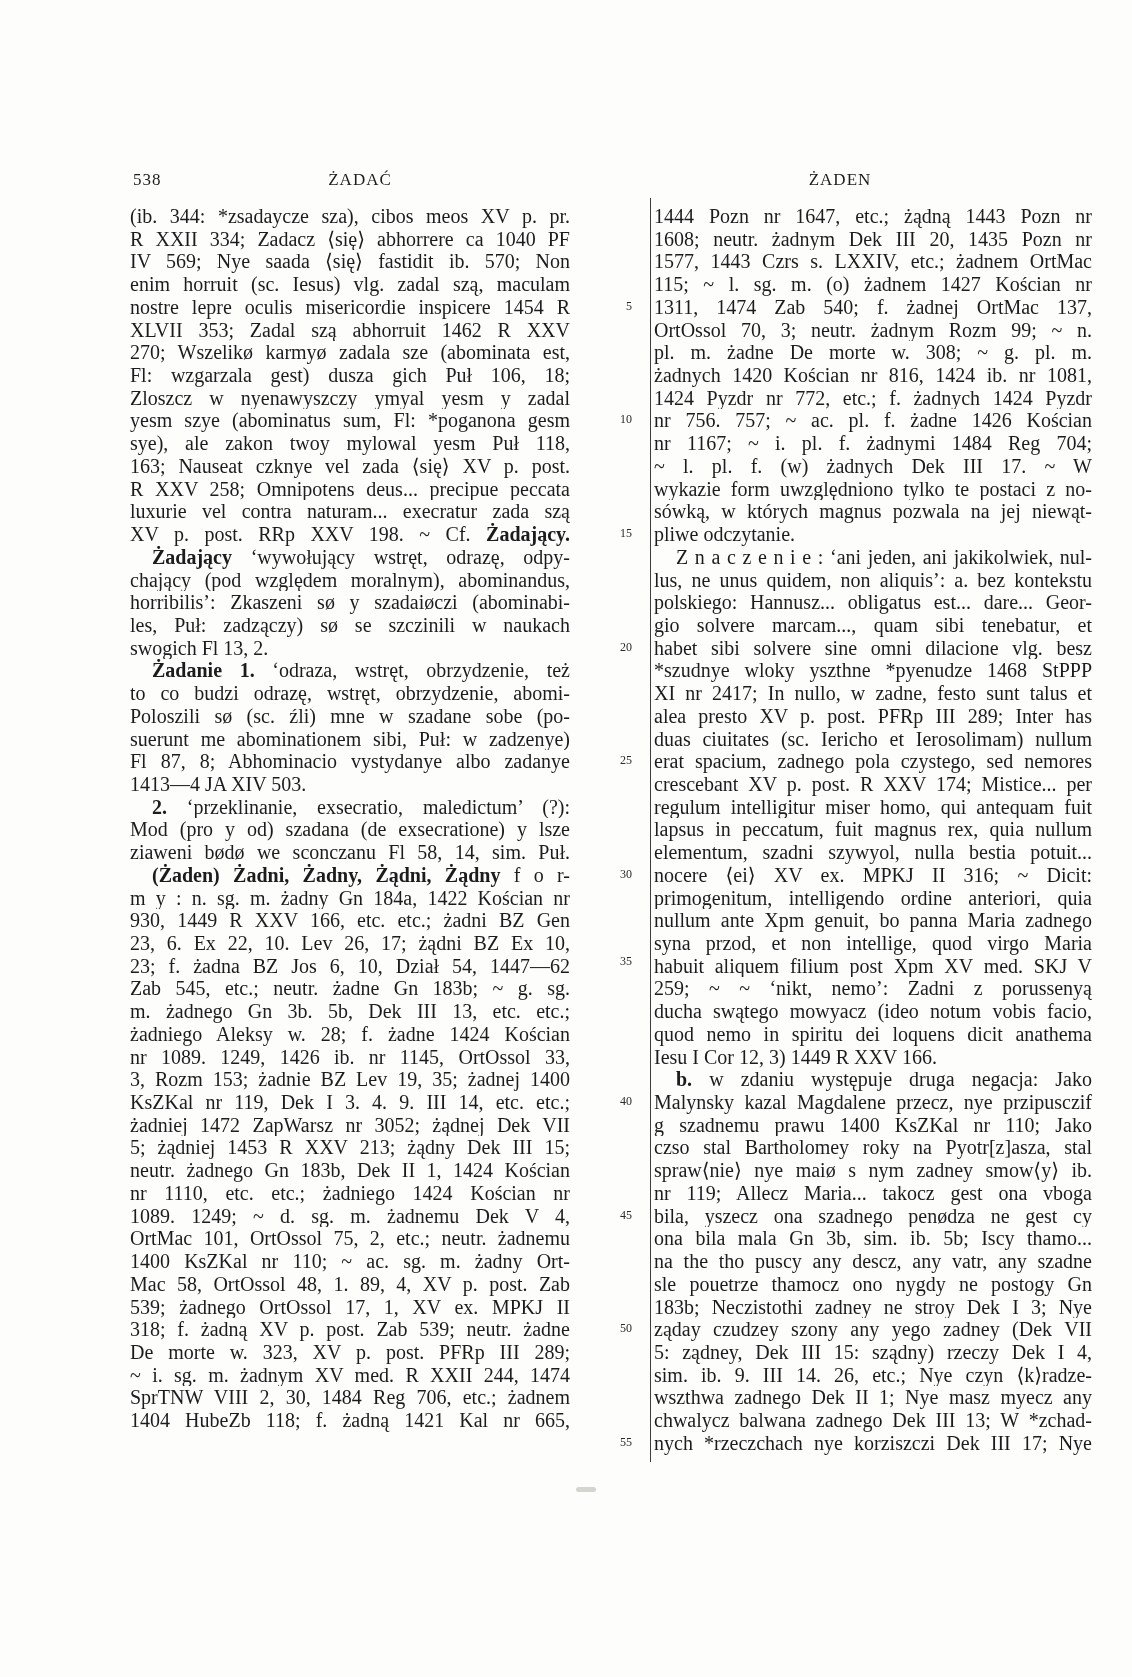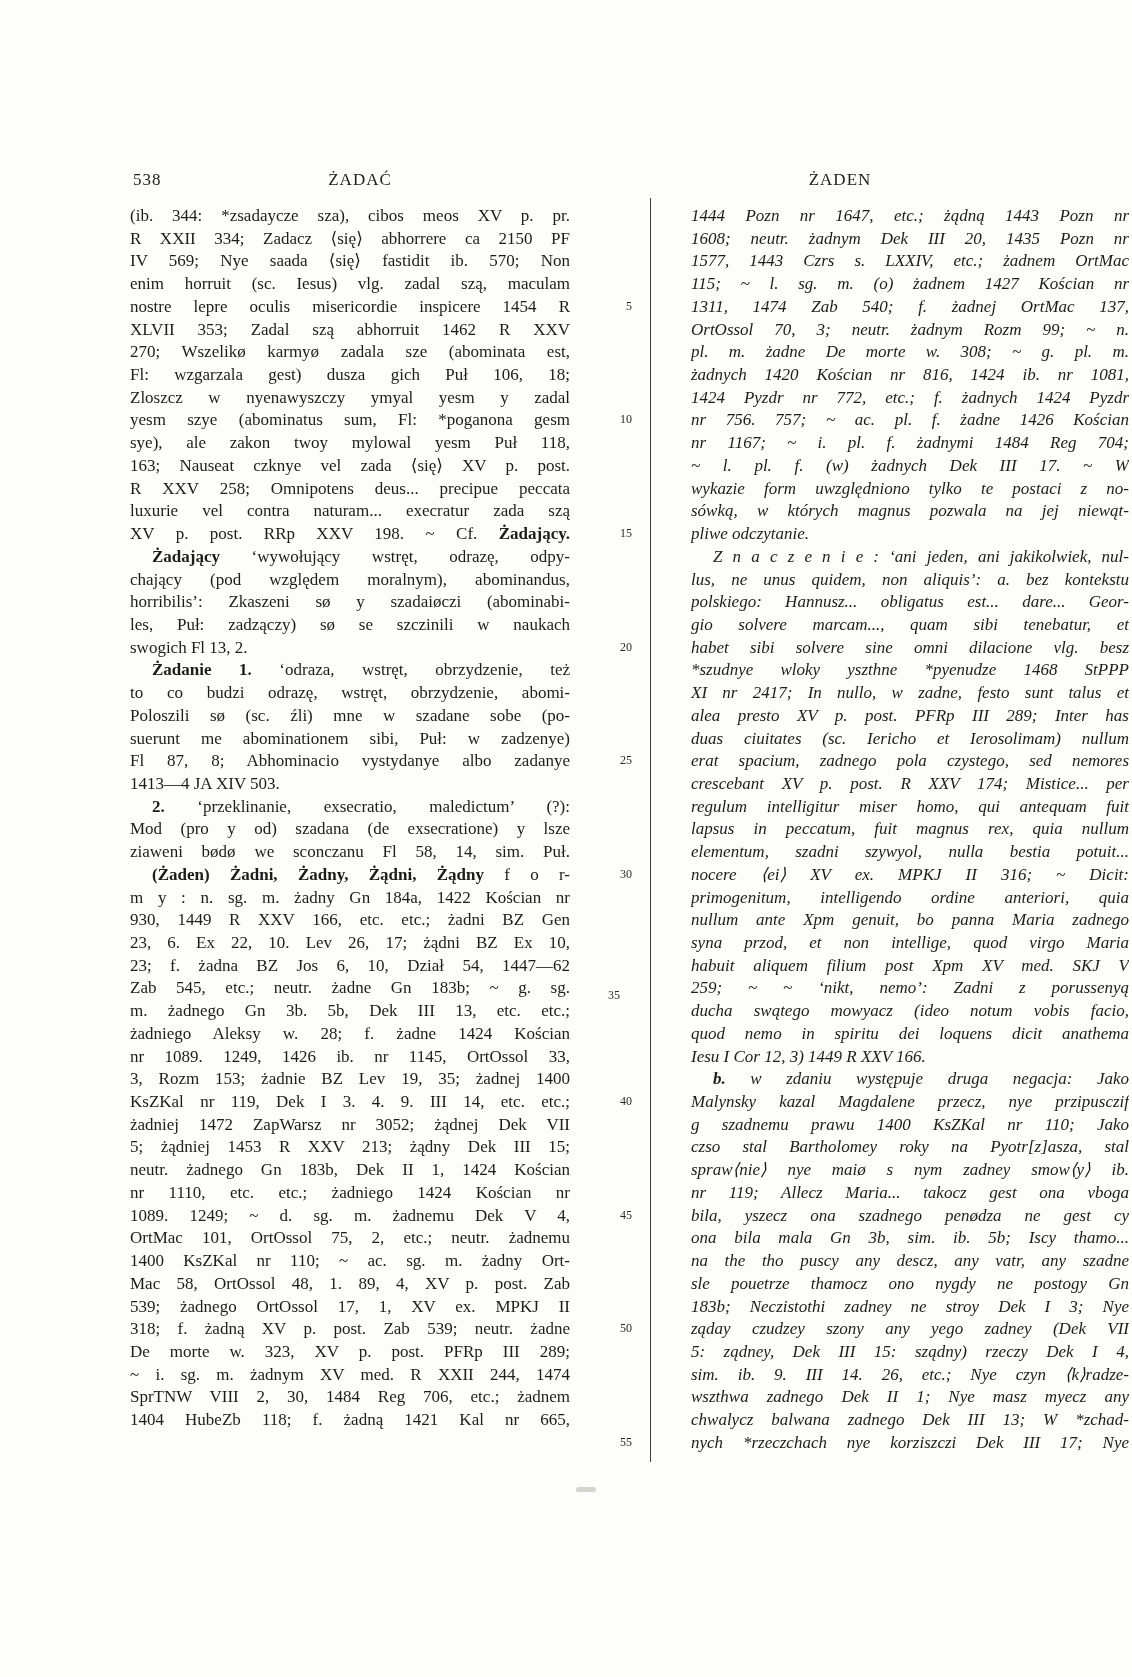--- a/index.html
+++ b/index.html
@@ -9,23 +9,23 @@
     font-family:"Liberation Serif", serif;
     color:#1c1c1c;
     position:relative;
     overflow:hidden;
   }
   .page{position:absolute;inset:0;}
   .runhead{position:absolute;top:170px;left:0;width:1132px;height:24px;font-size:17px;letter-spacing:1px;}
   .pagenum{position:absolute;left:133px;top:0;}
   .kw-left{position:absolute;left:260px;top:0;width:200px;text-align:center;}
   .kw-right{position:absolute;left:740px;top:0;width:200px;text-align:center;}
-  .col{position:absolute;top:205px;font-size:17px;}
+  .col{position:absolute;top:205px;font-size:20px;}
   .col-left{left:130px;width:440px;}
-  .col-right{left:691px;width:438px;font-style:italic;}
+  .col-right{left:654px;width:438px;}
   .line{
     height:22.72px;line-height:22.72px;
     text-align:justify;text-align-last:justify;
     overflow:hidden;white-space:normal;
   }
   .line.end{text-align-last:left;}
   .line.indent{padding-left:22px;}
   .line b{font-weight:bold;}
   .divider{position:absolute;left:650px;top:198px;width:1px;height:1264px;background:#3d3d3d;}
   .gutter{position:absolute;left:596px;top:0;width:42px;height:1677px;}
@@ -44,21 +44,21 @@
 <div class="page">
 
   <div class="runhead">
     <span class="pagenum">538</span>
     <span class="kw-left">ŻADAĆ</span>
     <span class="kw-right">ŻADEN</span>
   </div>
 
   <div class="col col-left" id="col-left">
       <div class="line">(ib. 344: *zsadaycze sza), cibos meos XV p. pr.</div>
-      <div class="line">R XXII 334; Zadacz ⟨się⟩ abhorrere ca 2150 PF</div>
+      <div class="line">R XXII 334; Zadacz ⟨się⟩ abhorrere ca 1040 PF</div>
       <div class="line">IV 569; Nye saada ⟨się⟩ fastidit ib. 570; Non</div>
       <div class="line">enim horruit (sc. Iesus) vlg. zadal szą, maculam</div>
       <div class="line">nostre lepre oculis misericordie inspicere 1454 R</div>
       <div class="line">XLVII 353; Zadal szą abhorruit 1462 R XXV</div>
       <div class="line">270; Wszelikø karmyø zadala sze (abominata est,</div>
       <div class="line">Fl: wzgarzala gest) dusza gich Puł 106, 18;</div>
       <div class="line">Zloszcz w nyenawyszczy ymyal yesm y zadal</div>
       <div class="line">yesm szye (abominatus sum, Fl: *poganona gesm</div>
       <div class="line">sye), ale zakon twoy mylowal yesm Puł 118,</div>
       <div class="line">163; Nauseat czknye vel zada ⟨się⟩ XV p. post.</div>
@@ -107,21 +107,21 @@
     </div>
 
   <div class="divider"></div>
   <div class="gutter" id="gutter">
       <div class="lineno" style="top: 298.88px;">5</div>
       <div class="lineno" style="top: 412.48px;">10</div>
       <div class="lineno" style="top: 526.08px;">15</div>
       <div class="lineno" style="top: 639.68px;">20</div>
       <div class="lineno" style="top: 753.28px;">25</div>
       <div class="lineno" style="top: 866.88px;">30</div>
-      <div class="lineno" style="top: 988px; text-align: center;">35</div>
+      <div class="lineno" style="top: 954px;">35</div>
       <div class="lineno" style="top: 1094.08px;">40</div>
       <div class="lineno" style="top: 1207.68px;">45</div>
       <div class="lineno" style="top: 1321.28px;">50</div>
       <div class="lineno" style="top: 1434.88px;">55</div>
     </div>
 
   <div class="col col-right" id="col-right">
       <div class="line">1444 Pozn nr 1647, etc.; żądną 1443 Pozn nr</div>
       <div class="line">1608; neutr. żadnym Dek III 20, 1435 Pozn nr</div>
       <div class="line">1577, 1443 Czrs s. LXXIV, etc.; żadnem OrtMac</div>

